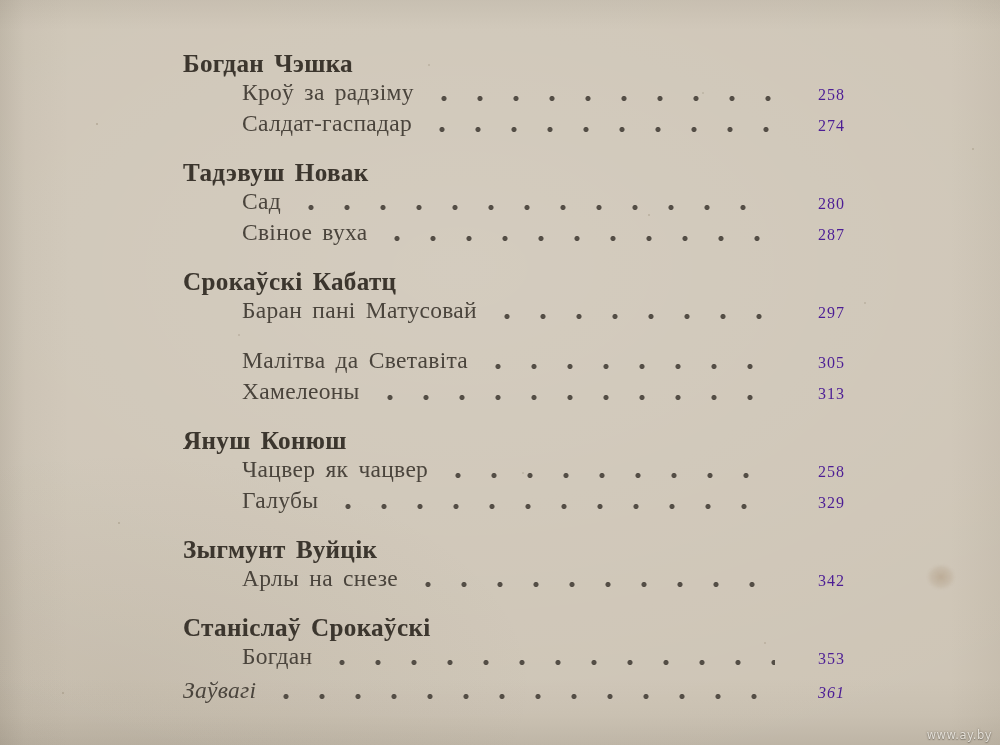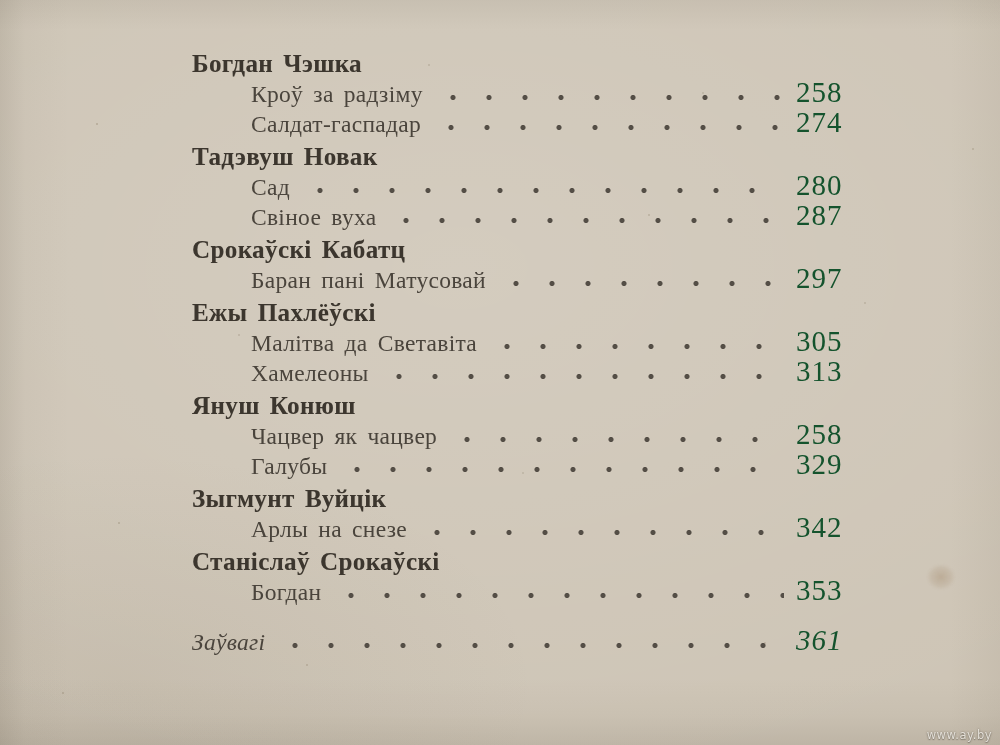--- a/index.html
+++ b/index.html
@@ -60,28 +60,28 @@
       522px 472px 0 0 rgba(112,96,70,0.20),
       864px 302px 0 0 rgba(112,96,70,0.22),
       972px 148px 0 0 rgba(112,96,70,0.25),
       62px 692px  0 0 rgba(112,96,70,0.28),
       702px 92px  0 0 rgba(112,96,70,0.20);
     border-radius: 50%;
   }
 
   .toc {
     position: absolute;
-    left: 192px;
+    left: 183px;
     top: 50px;
     width: 662px;
     color: #4a443c;
   }
 
   .section { margin: 0; }
-  .section + .section { margin-top: 5px; }
+  .section + .section { margin-top: 19px; }
 
   .author {
     font-weight: bold;
     font-size: 25px;
     line-height: 28px;
     color: #3c362e;
     letter-spacing: 0.4px;
     word-spacing: 3.5px;
     white-space: nowrap;
     text-shadow: 0.3px 0.3px 0.5px rgba(60,54,46,0.25);
@@ -106,29 +106,30 @@
     margin: 0 12px 7px 12px;
     background-image: radial-gradient(circle at 18px 3.5px, #544e46 2.1px, rgba(84,78,70,0) 3px);
     background-size: 36px 7px;
     background-repeat: repeat-x;
     background-position: 0 0;
   }
 
   .pagenum {
     flex: 0 0 auto;
     min-width: 58px;
-    font-size: 29px;
+    text-align: right;
+    font-size: 16px;
     letter-spacing: 1px;
-    color: #14532d;
+    color: #4c1d95;
     white-space: nowrap;
   }
 
   .row.closing {
     padding-left: 0;
-    margin-top: 20px;
+    margin-top: 3px;
     font-style: italic;
   }
 
   .watermark {
     position: absolute;
     right: 8px;
     bottom: 3px;
     font-family: "DejaVu Sans", "Liberation Sans", sans-serif;
     font-size: 11.5px;
     letter-spacing: 0.5px;
@@ -173,21 +174,20 @@
       </section>
       <section class="section">
         <div class="author">Срокаўскі Кабатц</div>
         <div class="row">
           <span class="title">Баран пані Матусовай</span>
           <span class="leader"></span>
           <span class="pagenum">297</span>
         </div>
       </section>
       <section class="section">
-        <div class="author">Ежы Пахлёўскі</div>
         <div class="row">
           <span class="title">Малітва да Светавіта</span>
           <span class="leader"></span>
           <span class="pagenum">305</span>
         </div>
         <div class="row">
           <span class="title">Хамелеоны</span>
           <span class="leader"></span>
           <span class="pagenum">313</span>
         </div>

